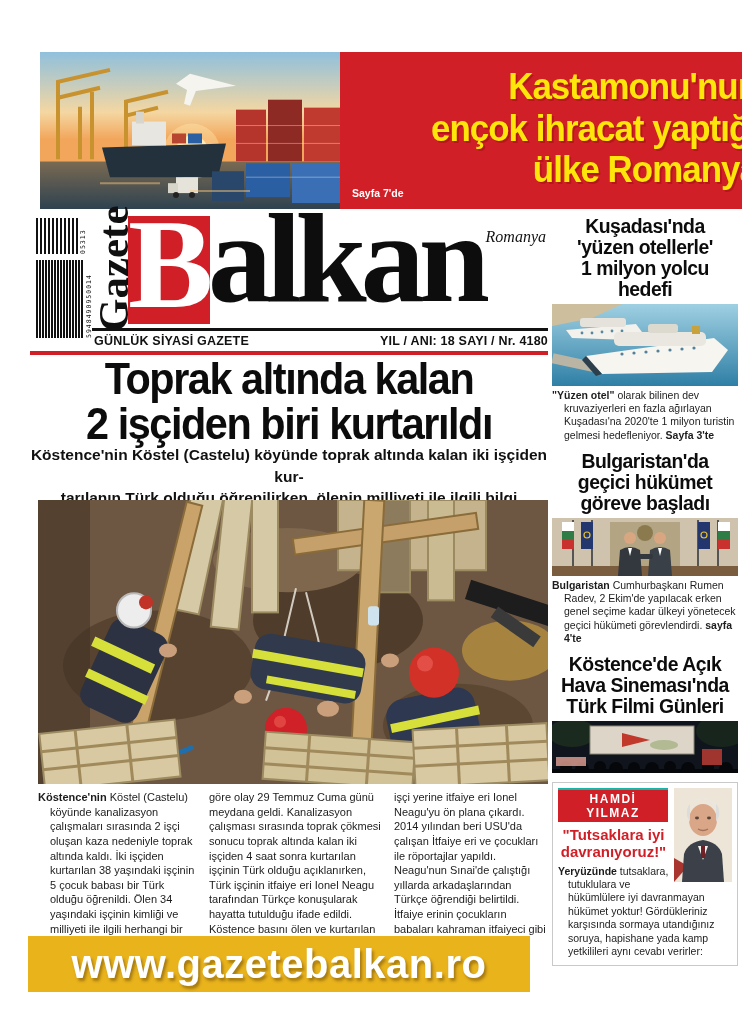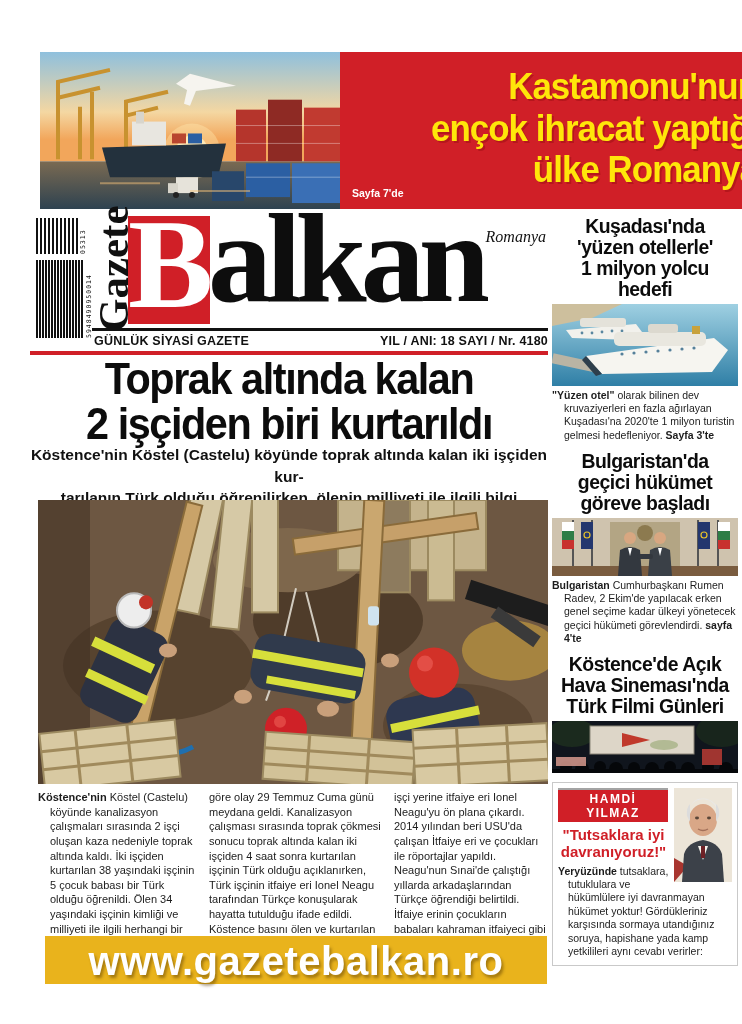--- a/index.html
+++ b/index.html
@@ -40,35 +40,35 @@
   .ls-line{display:block;font-size:15.5px;font-weight:800;line-height:1.4;color:#111}
   .main-photo{position:absolute;left:38px;top:500px;width:510px;height:284px;display:block}
   .lead-cols{position:absolute;left:38px;top:790px;width:508px;display:flex;gap:13px}
   .lcol{font-size:11px;line-height:1.33;color:#1c1c1c}
   .c1{width:158px;padding-left:12px;text-indent:-12px}
   .c2{width:172px}
   .c3{flex:1}
   .lead-word,.ref{font-weight:800}
 
   
-  .footer{position:absolute;left:45px;top:936px;width:502px;height:48px;background:#e9b31c;display:flex;align-items:flex-end;justify-content:center;cursor:pointer}
+  .footer{position:absolute;left:28px;top:936px;width:502px;height:56px;background:#e9b31c;display:flex;align-items:center;justify-content:center;cursor:pointer}
   .footer span{color:#fff;font-weight:900;font-size:40px;letter-spacing:.5px;text-shadow:2px 3px 3px rgba(80,50,0,.45)}
 
   
   .sidebar{position:absolute;left:552px;top:216px;width:186px}
   .sb-story{margin-bottom:9px}
   .sb-head{text-align:center;font-weight:900;font-size:20px;line-height:1.05;letter-spacing:-.5px;color:#0c0c0c;cursor:pointer}
   .sb-head span{display:block;transform:scaleX(.97)}
   .sb-photo{display:block;width:100%;margin:4px 0 3px}
   .ph-s1{height:82px}.ph-s2{height:58px}.ph-s3{height:52px}
   .sb-cap{font-size:10.5px;line-height:1.26;color:#1c1c1c;padding-left:12px;text-indent:-12px}
 
   .columnist{border:1px solid #c9c9c9;background:#fff;padding:5px 5px 6px;margin-top:2px;overflow:hidden}
   .cl-portrait{float:right;width:58px;height:94px;margin:0 0 3px 5px}
-  .cl-banner{background:#d01f27;border-top:2px solid #a3a3a3;color:#fff;font-weight:900;font-size:12px;letter-spacing:1.5px;text-align:center;padding:2px 4px;margin-right:64px}
+  .cl-banner{background:#d01f27;border-top:2px solid #14b8a6;color:#fff;font-weight:900;font-size:12px;letter-spacing:1.5px;text-align:center;padding:2px 4px;margin-right:64px}
   .cl-head{color:#d01f27;font-weight:900;font-size:15px;line-height:1.12;text-align:center;margin:5px 0 4px}
   .cl-head span{display:block}
   .cl-body{font-size:10.5px;line-height:1.28;color:#1c1c1c;padding-left:10px;text-indent:-10px}
 </style>
 </head>
 <body>
 
 <div class="page">
 
   <div class="top-banner">

